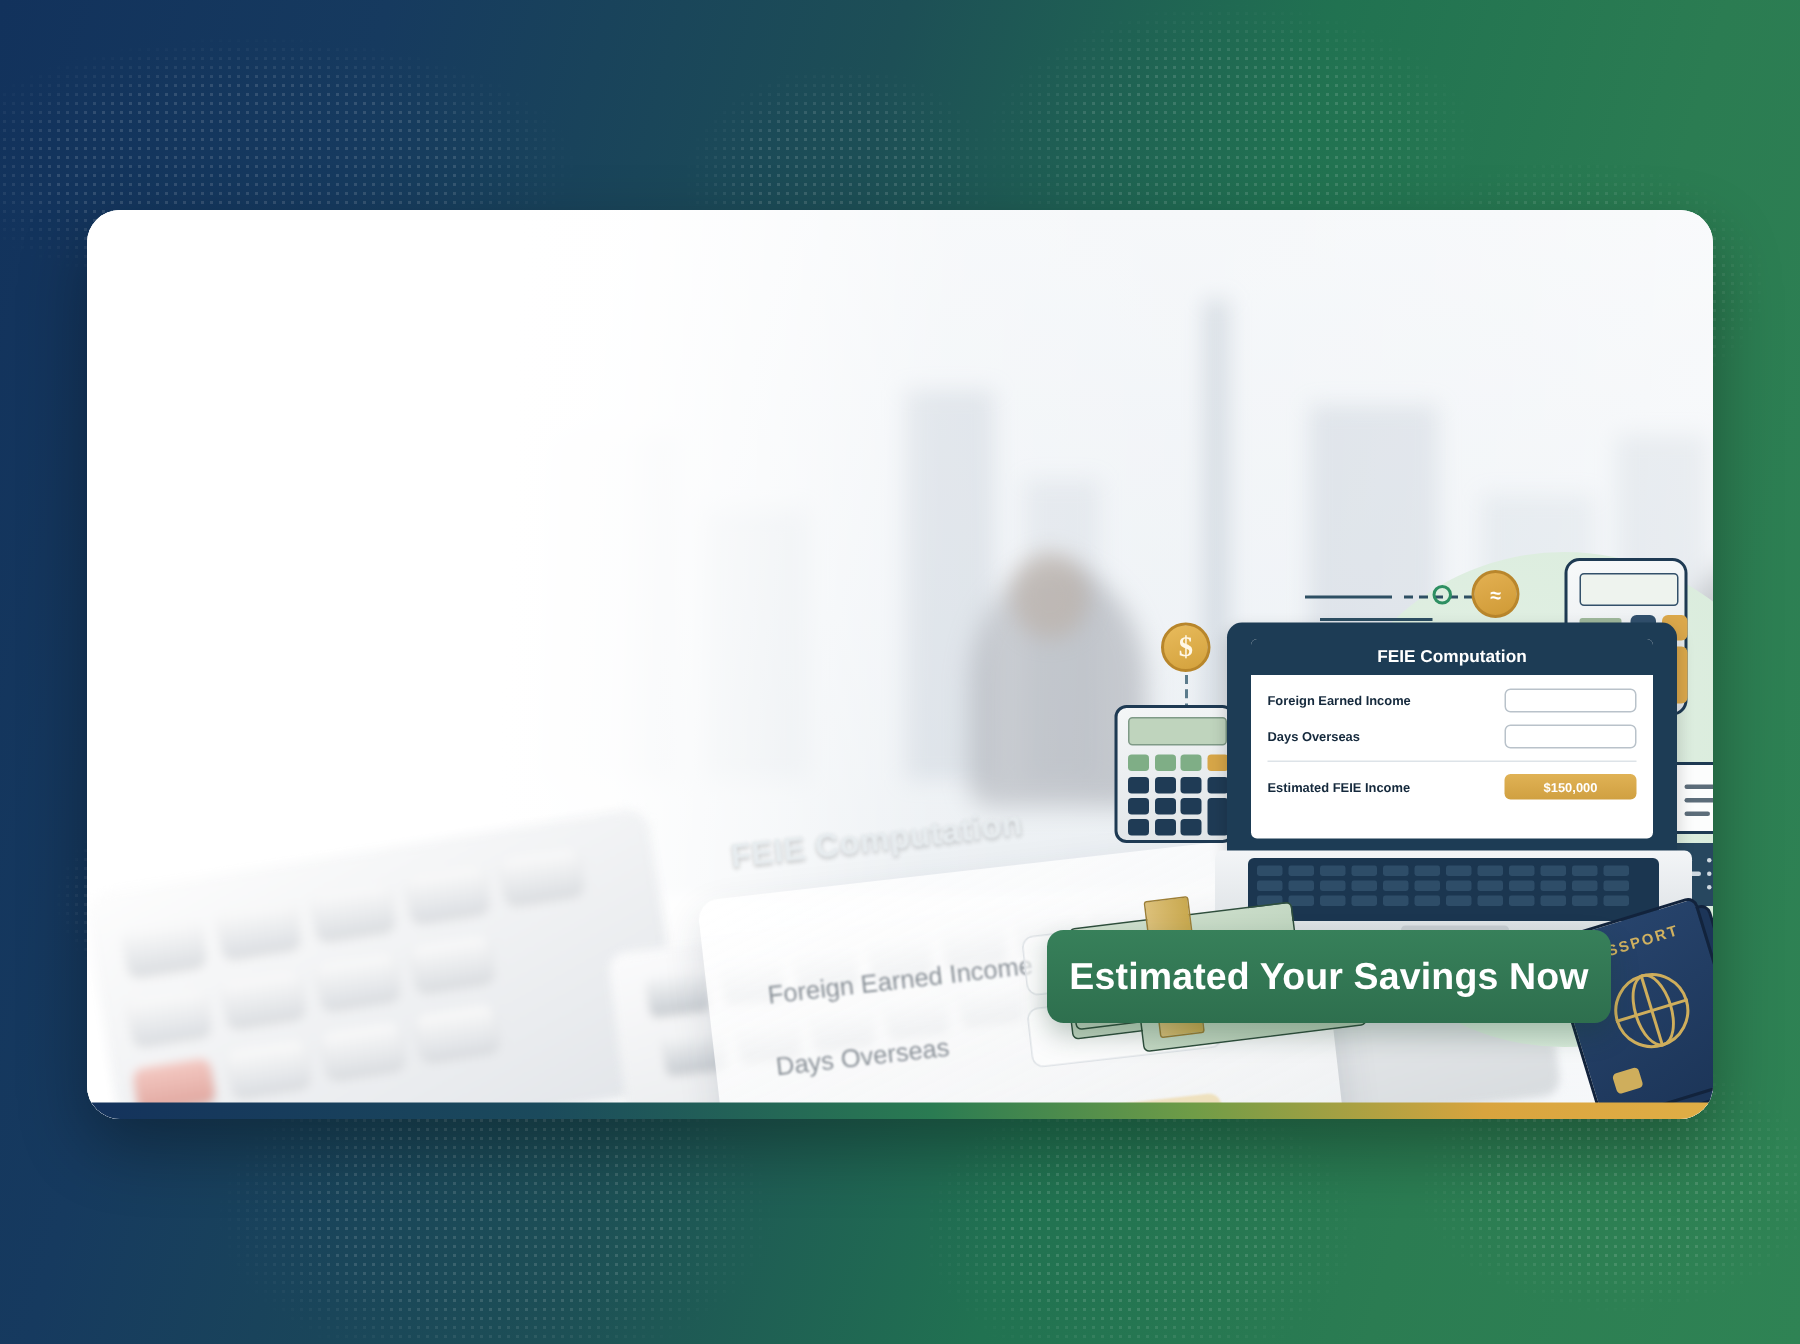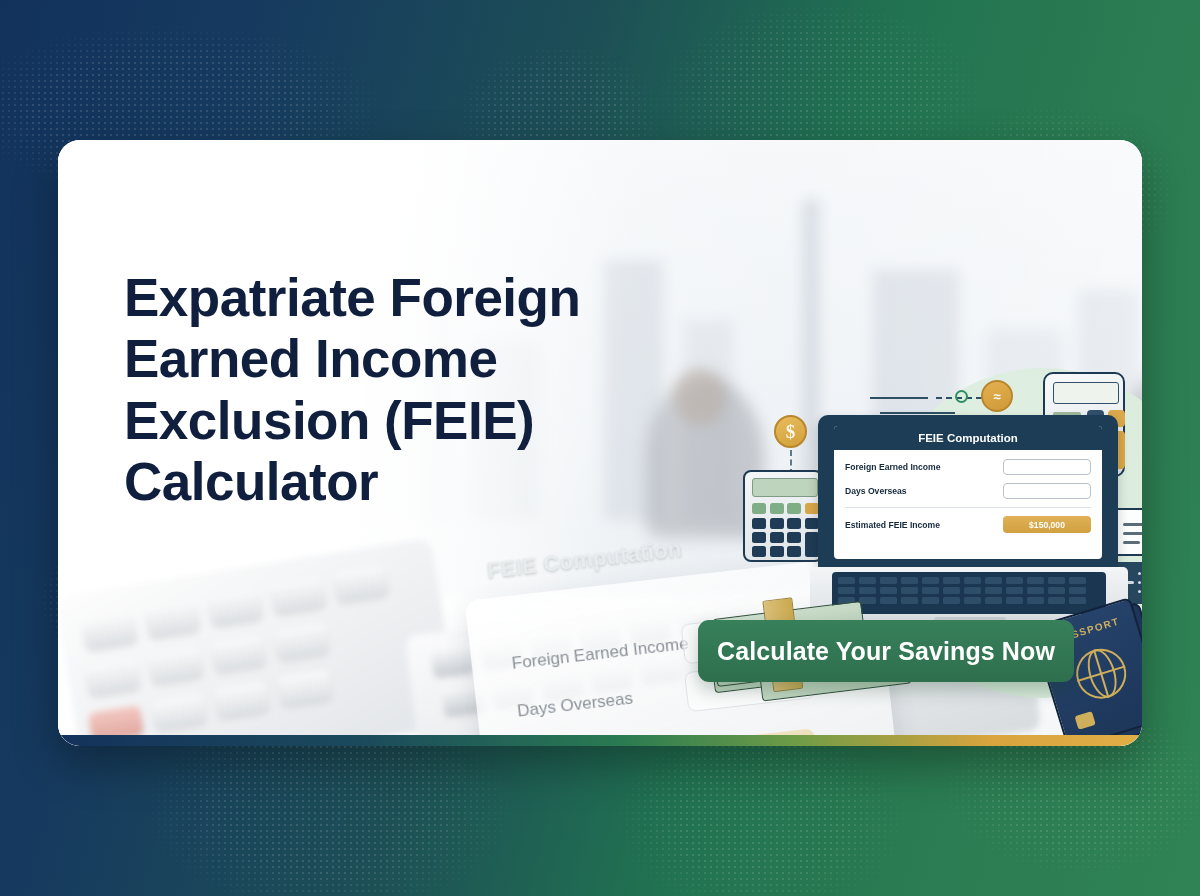--- a/index.html
+++ b/index.html
@@ -461,17 +461,16 @@
       <div class="pp-front">
         <div class="pp-title">PASSPORT</div>
         <div class="pp-globe">
             <i class="pp-mer"></i>
           </div>
         <div class="pp-chip"></div>
       </div>
     </div>
   </div>
 
-  <h1 class="headline">Expatriate Foreign Earned Income Exclusion (FEIE) Calculator</h1>
-  <button class="cta">Calculate Your Savings Now</button>
+  <button class="cta">Estimated Your Savings Now</button>
 
   <div class="accent"></div>
 </div>
 
 </body></html>

